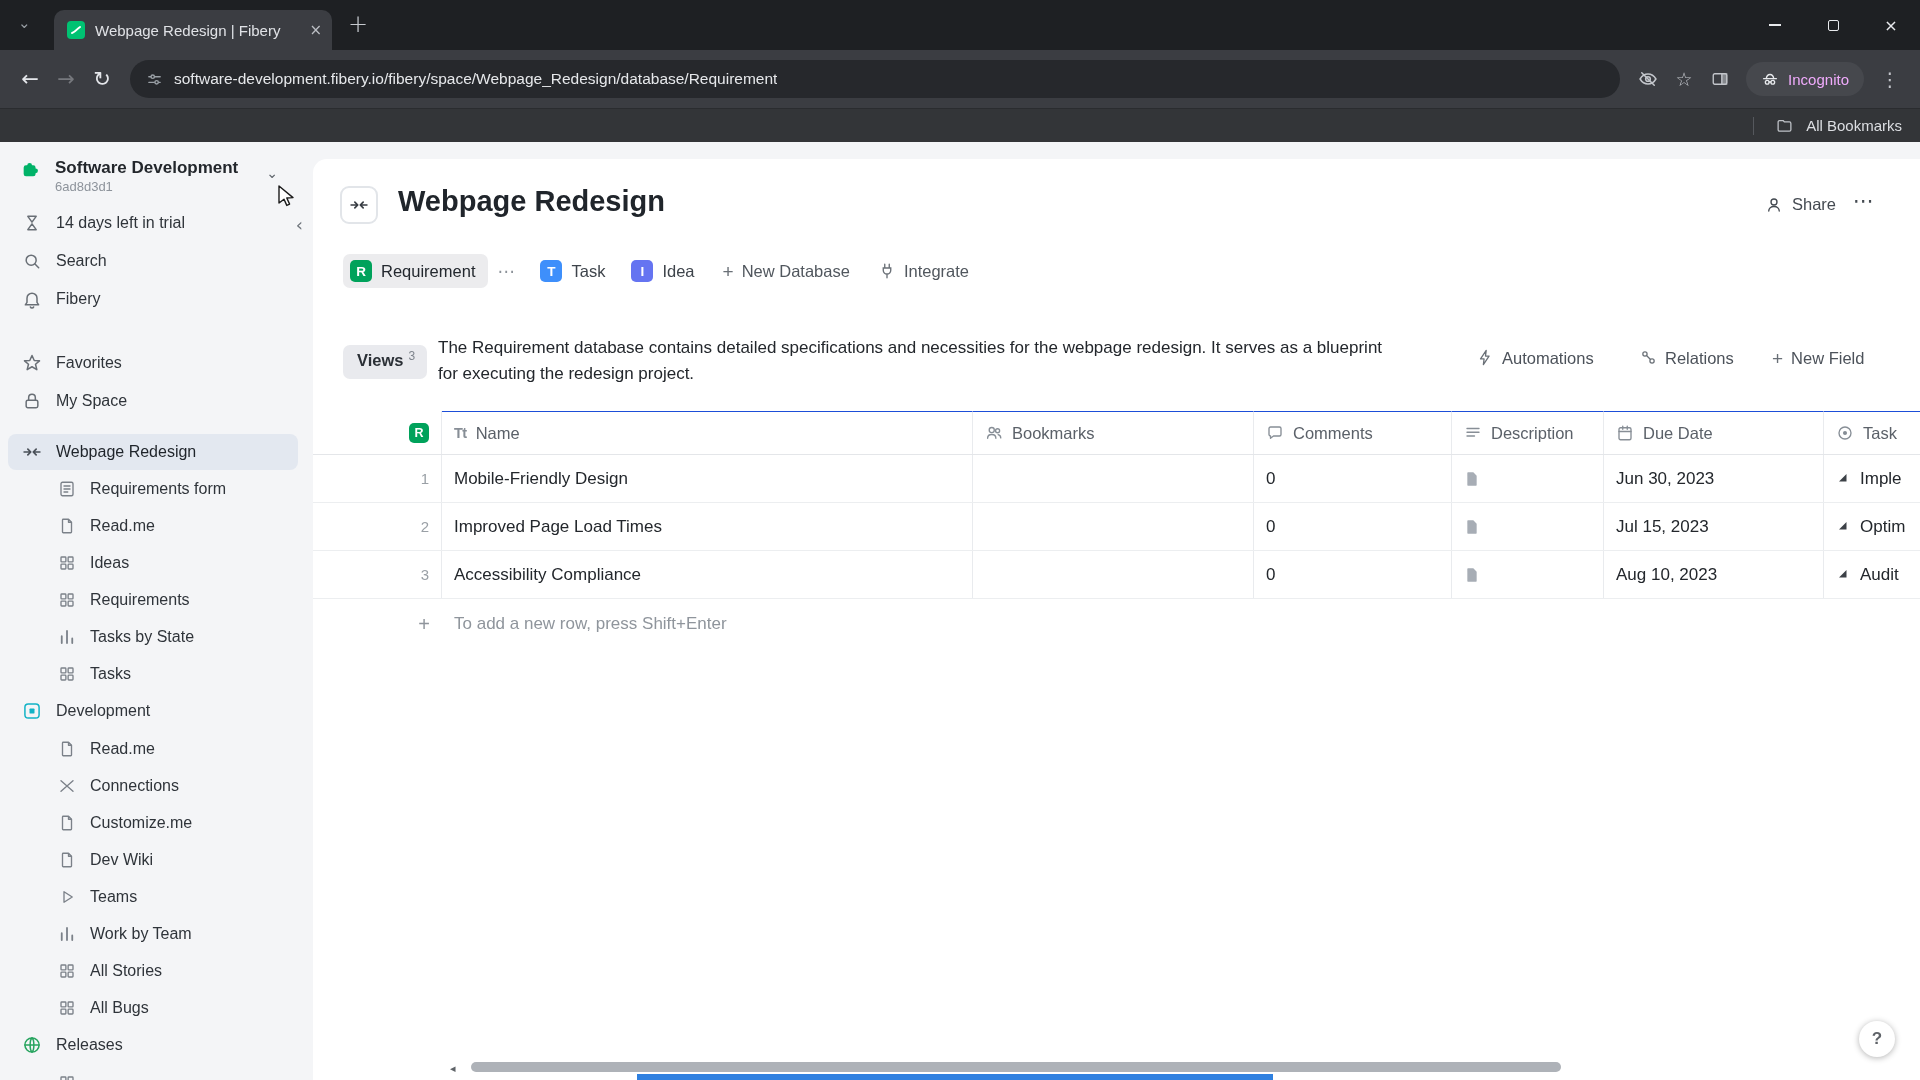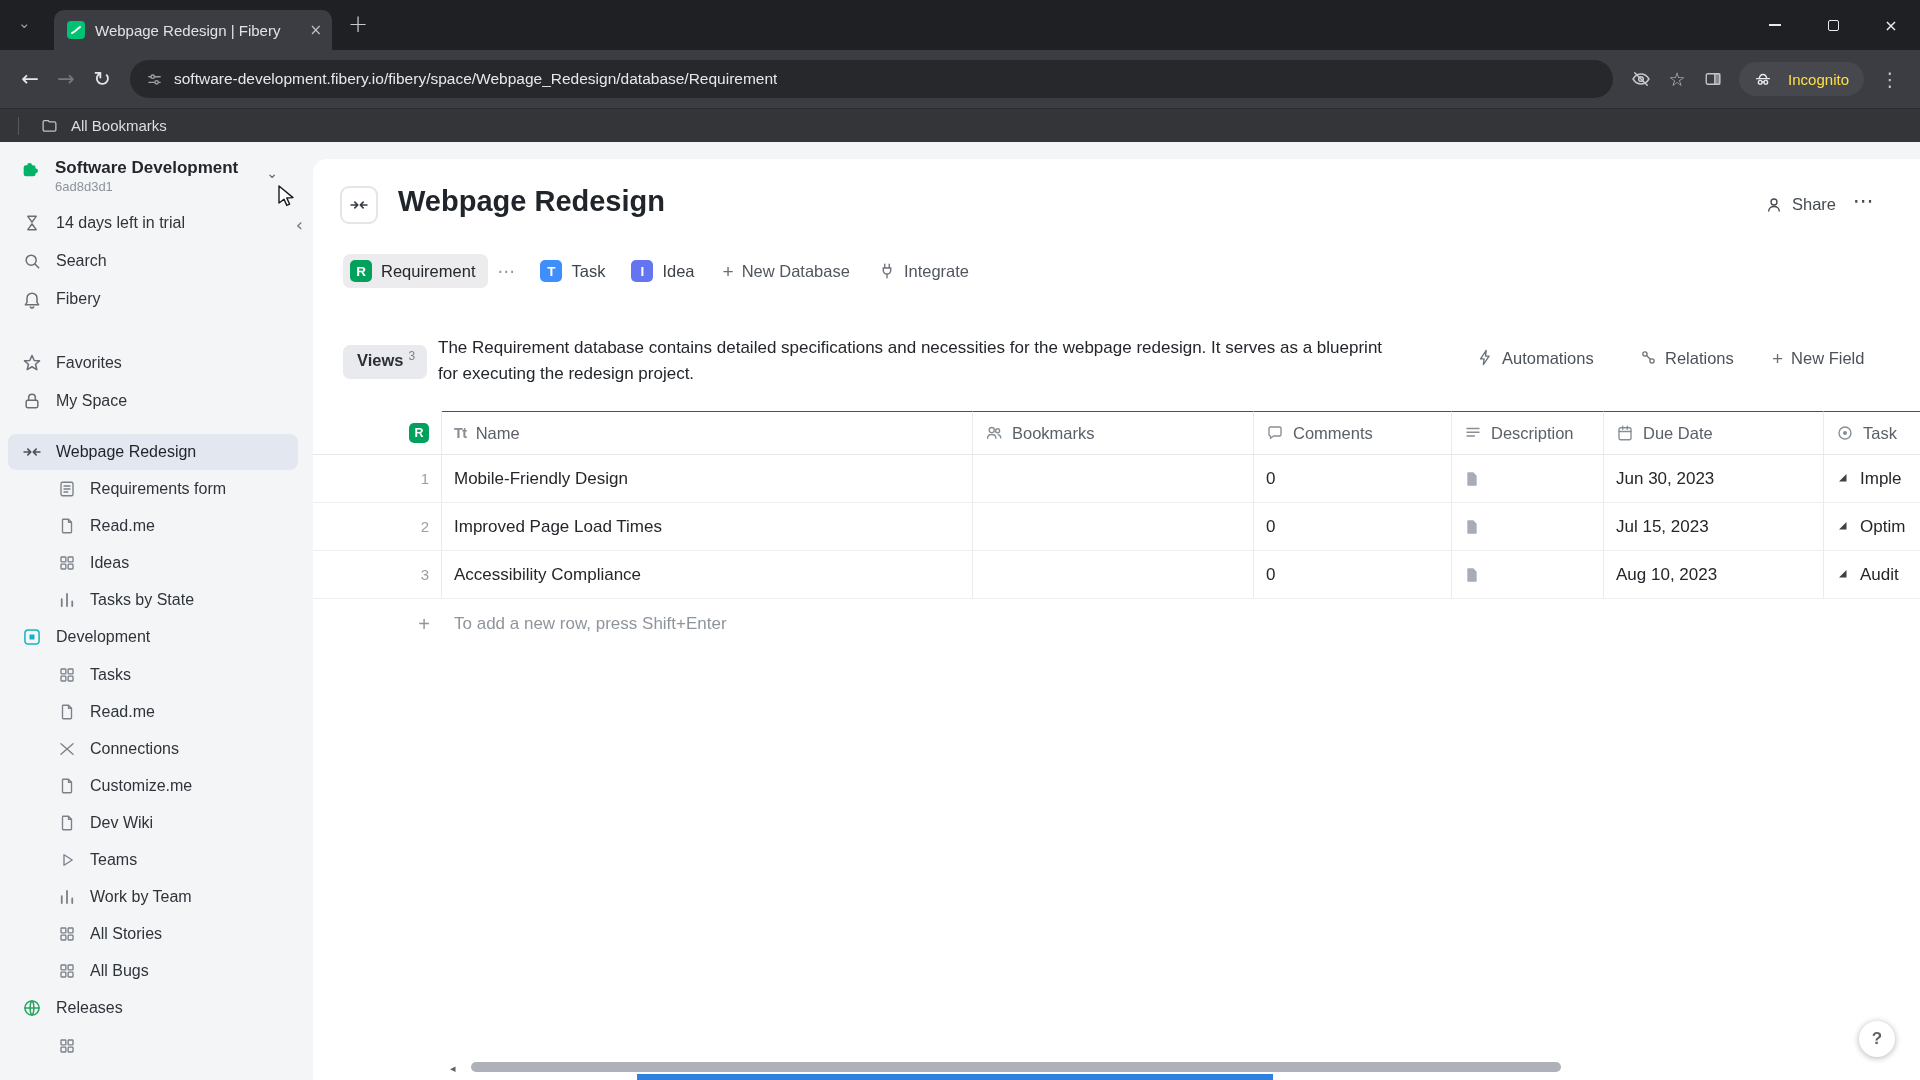--- a/index.html
+++ b/index.html
@@ -20,23 +20,23 @@
   .win-btn { width:58px; height:50px; display:flex; align-items:center; justify-content:center; color:#e8eaed; font-size:16px; }
   .min-glyph { width:12px; height:2px; background:#e8eaed; }
   .max-glyph { width:11px; height:11px; border:1.5px solid #e8eaed; border-radius:2px; }
 
   .toolbar { height:58px; background:#3b3d42; display:flex; align-items:center; padding:0 12px; }
   .nav-ic { width:36px; text-align:center; font-size:21px; color:#e4e6ea; }
   .nav-ic.disabled { color:#76787d; }
   .omnibox { flex:1; height:38px; background:#26282c; border-radius:19px; display:flex; align-items:center; padding:0 16px; gap:11px; margin:0 10px; }
   .url-text { color:#e6e8eb; font-size:15.5px; white-space:nowrap; overflow:hidden; }
   .tb-ic { width:36px; display:flex; align-items:center; justify-content:center; color:#c3c6cb; font-size:19px; }
-  .incog { height:34px; background:#46484d; border-radius:17px; display:flex; align-items:center; gap:16px; padding:0 15px; color:#fde047; font-size:15px; margin:0 8px; }
-
-  .bookmarksbar { height:34px; background:#333538; border-top:1px solid #2a2c2f; display:flex; align-items:center; padding:15px 18px; gap:13px; }
+  .incog { height:34px; background:#46484d; border-radius:17px; display:flex; align-items:center; gap:9px; padding:0 15px; color:#f0abfc; font-size:15px; margin:0 8px; }
+
+  .bookmarksbar { height:34px; background:#333538; border-top:1px solid #2a2c2f; display:flex; align-items:center; justify-content:flex-end; padding:15px 18px; gap:13px; }
   .bb-div { width:1px; height:18px; background:#55585d; margin-right:9px; }
   .bb-label { color:#dcdee2; font-size:15px; }
 
   
   .app { position:absolute; left:0; top:142px; width:1920px; height:938px; background:#f4f5f7; }
 
   
   .sidebar { position:absolute; left:0; top:0; width:306px; height:938px; overflow:hidden; padding-top:12px; }
   .ws-row { display:flex; align-items:flex-start; height:50px; padding:4px 10px 0 20px; }
   .ws-text { margin-left:13px; }
@@ -251,113 +251,122 @@
     <div class="srow child">
       <svg width="18" height="18" viewBox="0 0 24 24" stroke="#7b8189" stroke-width="1.8" fill="none">
           <rect x="4" y="4" width="6.5" height="6.5" rx="1"></rect>
           <rect x="13.5" y="4" width="6.5" height="6.5" rx="1"></rect>
           <rect x="4" y="13.5" width="6.5" height="6.5" rx="1"></rect>
           <rect x="13.5" y="13.5" width="6.5" height="6.5" rx="1"></rect>
         </svg>
       <span>Ideas</span>
     </div>
     <div class="srow child">
-      <svg width="18" height="18" viewBox="0 0 24 24" stroke="#7b8189" stroke-width="2.4" fill="none" stroke-linecap="round">
-          <path d="M5 20v-9M12 20V4M19 20v-6"></path>
-        </svg>
-      <span>Tasks by State</span>
-    </div>
-    <div class="srow">
-      <svg width="20" height="20" viewBox="0 0 24 24" fill="none">
-          <rect x="3.5" y="3.5" width="17" height="17" rx="4" stroke="#12b3c6" stroke-width="1.8"></rect>
-          <rect x="9" y="9" width="6" height="6" rx="1" fill="#12b3c6"></rect>
-        </svg>
-      <span>Development</span>
-    </div>
-
-    <div class="srow child">
       <svg width="18" height="18" viewBox="0 0 24 24" stroke="#7b8189" stroke-width="1.8" fill="none">
           <rect x="4" y="4" width="6.5" height="6.5" rx="1"></rect>
           <rect x="13.5" y="4" width="6.5" height="6.5" rx="1"></rect>
           <rect x="4" y="13.5" width="6.5" height="6.5" rx="1"></rect>
           <rect x="13.5" y="13.5" width="6.5" height="6.5" rx="1"></rect>
         </svg>
-      <span>Tasks</span>
-    </div>
-    <div class="srow child">
-      <svg width="18" height="18" viewBox="0 0 24 24" stroke="#7b8189" stroke-width="1.8" fill="none" stroke-linejoin="round">
-          <path d="M7 3h7l4 4v13a1 1 0 0 1-1 1H7a1 1 0 0 1-1-1V4a1 1 0 0 1 1-1z"></path>
-          <path d="M14 3v4h4"></path>
-        </svg>
-      <span>Read.me</span>
-    </div>
-    <div class="srow child">
-      <svg width="18" height="18" viewBox="0 0 24 24" stroke="#7b8189" stroke-width="1.8" fill="none" stroke-linecap="round">
-          <path d="M4 5l16 14M20 5 4 19"></path>
-        </svg>
-      <span>Connections</span>
-    </div>
-    <div class="srow child">
-      <svg width="18" height="18" viewBox="0 0 24 24" stroke="#7b8189" stroke-width="1.8" fill="none" stroke-linejoin="round">
-          <path d="M7 3h7l4 4v13a1 1 0 0 1-1 1H7a1 1 0 0 1-1-1V4a1 1 0 0 1 1-1z"></path>
-          <path d="M14 3v4h4"></path>
-        </svg>
-      <span>Customize.me</span>
-    </div>
-    <div class="srow child">
-      <svg width="18" height="18" viewBox="0 0 24 24" stroke="#7b8189" stroke-width="1.8" fill="none" stroke-linejoin="round">
-          <path d="M7 3h7l4 4v13a1 1 0 0 1-1 1H7a1 1 0 0 1-1-1V4a1 1 0 0 1 1-1z"></path>
-          <path d="M14 3v4h4"></path>
-        </svg>
-      <span>Dev Wiki</span>
-    </div>
-    <div class="srow child">
-      <svg width="18" height="18" viewBox="0 0 24 24" stroke="#7b8189" stroke-width="1.8" fill="none" stroke-linejoin="round">
-          <path d="M8 5l11 7-11 7z"></path>
-        </svg>
-      <span>Teams</span>
+      <span>Requirements</span>
     </div>
     <div class="srow child">
       <svg width="18" height="18" viewBox="0 0 24 24" stroke="#7b8189" stroke-width="2.4" fill="none" stroke-linecap="round">
           <path d="M5 20v-9M12 20V4M19 20v-6"></path>
         </svg>
-      <span>Work by Team</span>
+      <span>Tasks by State</span>
     </div>
     <div class="srow child">
       <svg width="18" height="18" viewBox="0 0 24 24" stroke="#7b8189" stroke-width="1.8" fill="none">
           <rect x="4" y="4" width="6.5" height="6.5" rx="1"></rect>
           <rect x="13.5" y="4" width="6.5" height="6.5" rx="1"></rect>
           <rect x="4" y="13.5" width="6.5" height="6.5" rx="1"></rect>
           <rect x="13.5" y="13.5" width="6.5" height="6.5" rx="1"></rect>
         </svg>
-      <span>All Stories</span>
+      <span>Tasks</span>
+    </div>
+
+    <div class="srow">
+      <svg width="20" height="20" viewBox="0 0 24 24" fill="none">
+          <rect x="3.5" y="3.5" width="17" height="17" rx="4" stroke="#12b3c6" stroke-width="1.8"></rect>
+          <rect x="9" y="9" width="6" height="6" rx="1" fill="#12b3c6"></rect>
+        </svg>
+      <span>Development</span>
+    </div>
+    <div class="srow child">
+      <svg width="18" height="18" viewBox="0 0 24 24" stroke="#7b8189" stroke-width="1.8" fill="none" stroke-linejoin="round">
+          <path d="M7 3h7l4 4v13a1 1 0 0 1-1 1H7a1 1 0 0 1-1-1V4a1 1 0 0 1 1-1z"></path>
+          <path d="M14 3v4h4"></path>
+        </svg>
+      <span>Read.me</span>
+    </div>
+    <div class="srow child">
+      <svg width="18" height="18" viewBox="0 0 24 24" stroke="#7b8189" stroke-width="1.8" fill="none" stroke-linecap="round">
+          <path d="M4 5l16 14M20 5 4 19"></path>
+        </svg>
+      <span>Connections</span>
+    </div>
+    <div class="srow child">
+      <svg width="18" height="18" viewBox="0 0 24 24" stroke="#7b8189" stroke-width="1.8" fill="none" stroke-linejoin="round">
+          <path d="M7 3h7l4 4v13a1 1 0 0 1-1 1H7a1 1 0 0 1-1-1V4a1 1 0 0 1 1-1z"></path>
+          <path d="M14 3v4h4"></path>
+        </svg>
+      <span>Customize.me</span>
+    </div>
+    <div class="srow child">
+      <svg width="18" height="18" viewBox="0 0 24 24" stroke="#7b8189" stroke-width="1.8" fill="none" stroke-linejoin="round">
+          <path d="M7 3h7l4 4v13a1 1 0 0 1-1 1H7a1 1 0 0 1-1-1V4a1 1 0 0 1 1-1z"></path>
+          <path d="M14 3v4h4"></path>
+        </svg>
+      <span>Dev Wiki</span>
+    </div>
+    <div class="srow child">
+      <svg width="18" height="18" viewBox="0 0 24 24" stroke="#7b8189" stroke-width="1.8" fill="none" stroke-linejoin="round">
+          <path d="M8 5l11 7-11 7z"></path>
+        </svg>
+      <span>Teams</span>
+    </div>
+    <div class="srow child">
+      <svg width="18" height="18" viewBox="0 0 24 24" stroke="#7b8189" stroke-width="2.4" fill="none" stroke-linecap="round">
+          <path d="M5 20v-9M12 20V4M19 20v-6"></path>
+        </svg>
+      <span>Work by Team</span>
     </div>
     <div class="srow child">
       <svg width="18" height="18" viewBox="0 0 24 24" stroke="#7b8189" stroke-width="1.8" fill="none">
           <rect x="4" y="4" width="6.5" height="6.5" rx="1"></rect>
           <rect x="13.5" y="4" width="6.5" height="6.5" rx="1"></rect>
           <rect x="4" y="13.5" width="6.5" height="6.5" rx="1"></rect>
           <rect x="13.5" y="13.5" width="6.5" height="6.5" rx="1"></rect>
         </svg>
-      <span>All Bugs</span>
-    </div>
-    <div class="srow">
-      <svg width="20" height="20" viewBox="0 0 24 24" stroke="#27a45f" stroke-width="1.8" fill="none" stroke-linecap="round">
-          <circle cx="12" cy="12" r="8.5"></circle>
-          <path d="M3.5 12h17M12 3.5c3 2.5 3 14.5 0 17M12 3.5c-3 2.5-3 14.5 0 17"></path>
-        </svg>
-      <span>Releases</span>
+      <span>All Stories</span>
     </div>
     <div class="srow child">
       <svg width="18" height="18" viewBox="0 0 24 24" stroke="#7b8189" stroke-width="1.8" fill="none">
           <rect x="4" y="4" width="6.5" height="6.5" rx="1"></rect>
           <rect x="13.5" y="4" width="6.5" height="6.5" rx="1"></rect>
           <rect x="4" y="13.5" width="6.5" height="6.5" rx="1"></rect>
           <rect x="13.5" y="13.5" width="6.5" height="6.5" rx="1"></rect>
         </svg>
+      <span>All Bugs</span>
+    </div>
+    <div class="srow">
+      <svg width="20" height="20" viewBox="0 0 24 24" stroke="#27a45f" stroke-width="1.8" fill="none" stroke-linecap="round">
+          <circle cx="12" cy="12" r="8.5"></circle>
+          <path d="M3.5 12h17M12 3.5c3 2.5 3 14.5 0 17M12 3.5c-3 2.5-3 14.5 0 17"></path>
+        </svg>
+      <span>Releases</span>
+    </div>
+    <div class="srow child">
+      <svg width="18" height="18" viewBox="0 0 24 24" stroke="#7b8189" stroke-width="1.8" fill="none">
+          <rect x="4" y="4" width="6.5" height="6.5" rx="1"></rect>
+          <rect x="13.5" y="4" width="6.5" height="6.5" rx="1"></rect>
+          <rect x="4" y="13.5" width="6.5" height="6.5" rx="1"></rect>
+          <rect x="13.5" y="13.5" width="6.5" height="6.5" rx="1"></rect>
+        </svg>
     </div>
   </aside>
 
   <section class="main">
 
     <div class="mhead-icon">
       <svg width="20" height="20" viewBox="0 0 24 24" stroke="currentColor" stroke-width="2" fill="none" stroke-linecap="round" stroke-linejoin="round">
           <path d="M2.5 12h8M21.5 12h-8M7 8.5 10.5 12 7 15.5M17 8.5 13.5 12 17 15.5"></path>
         </svg>
     </div>

